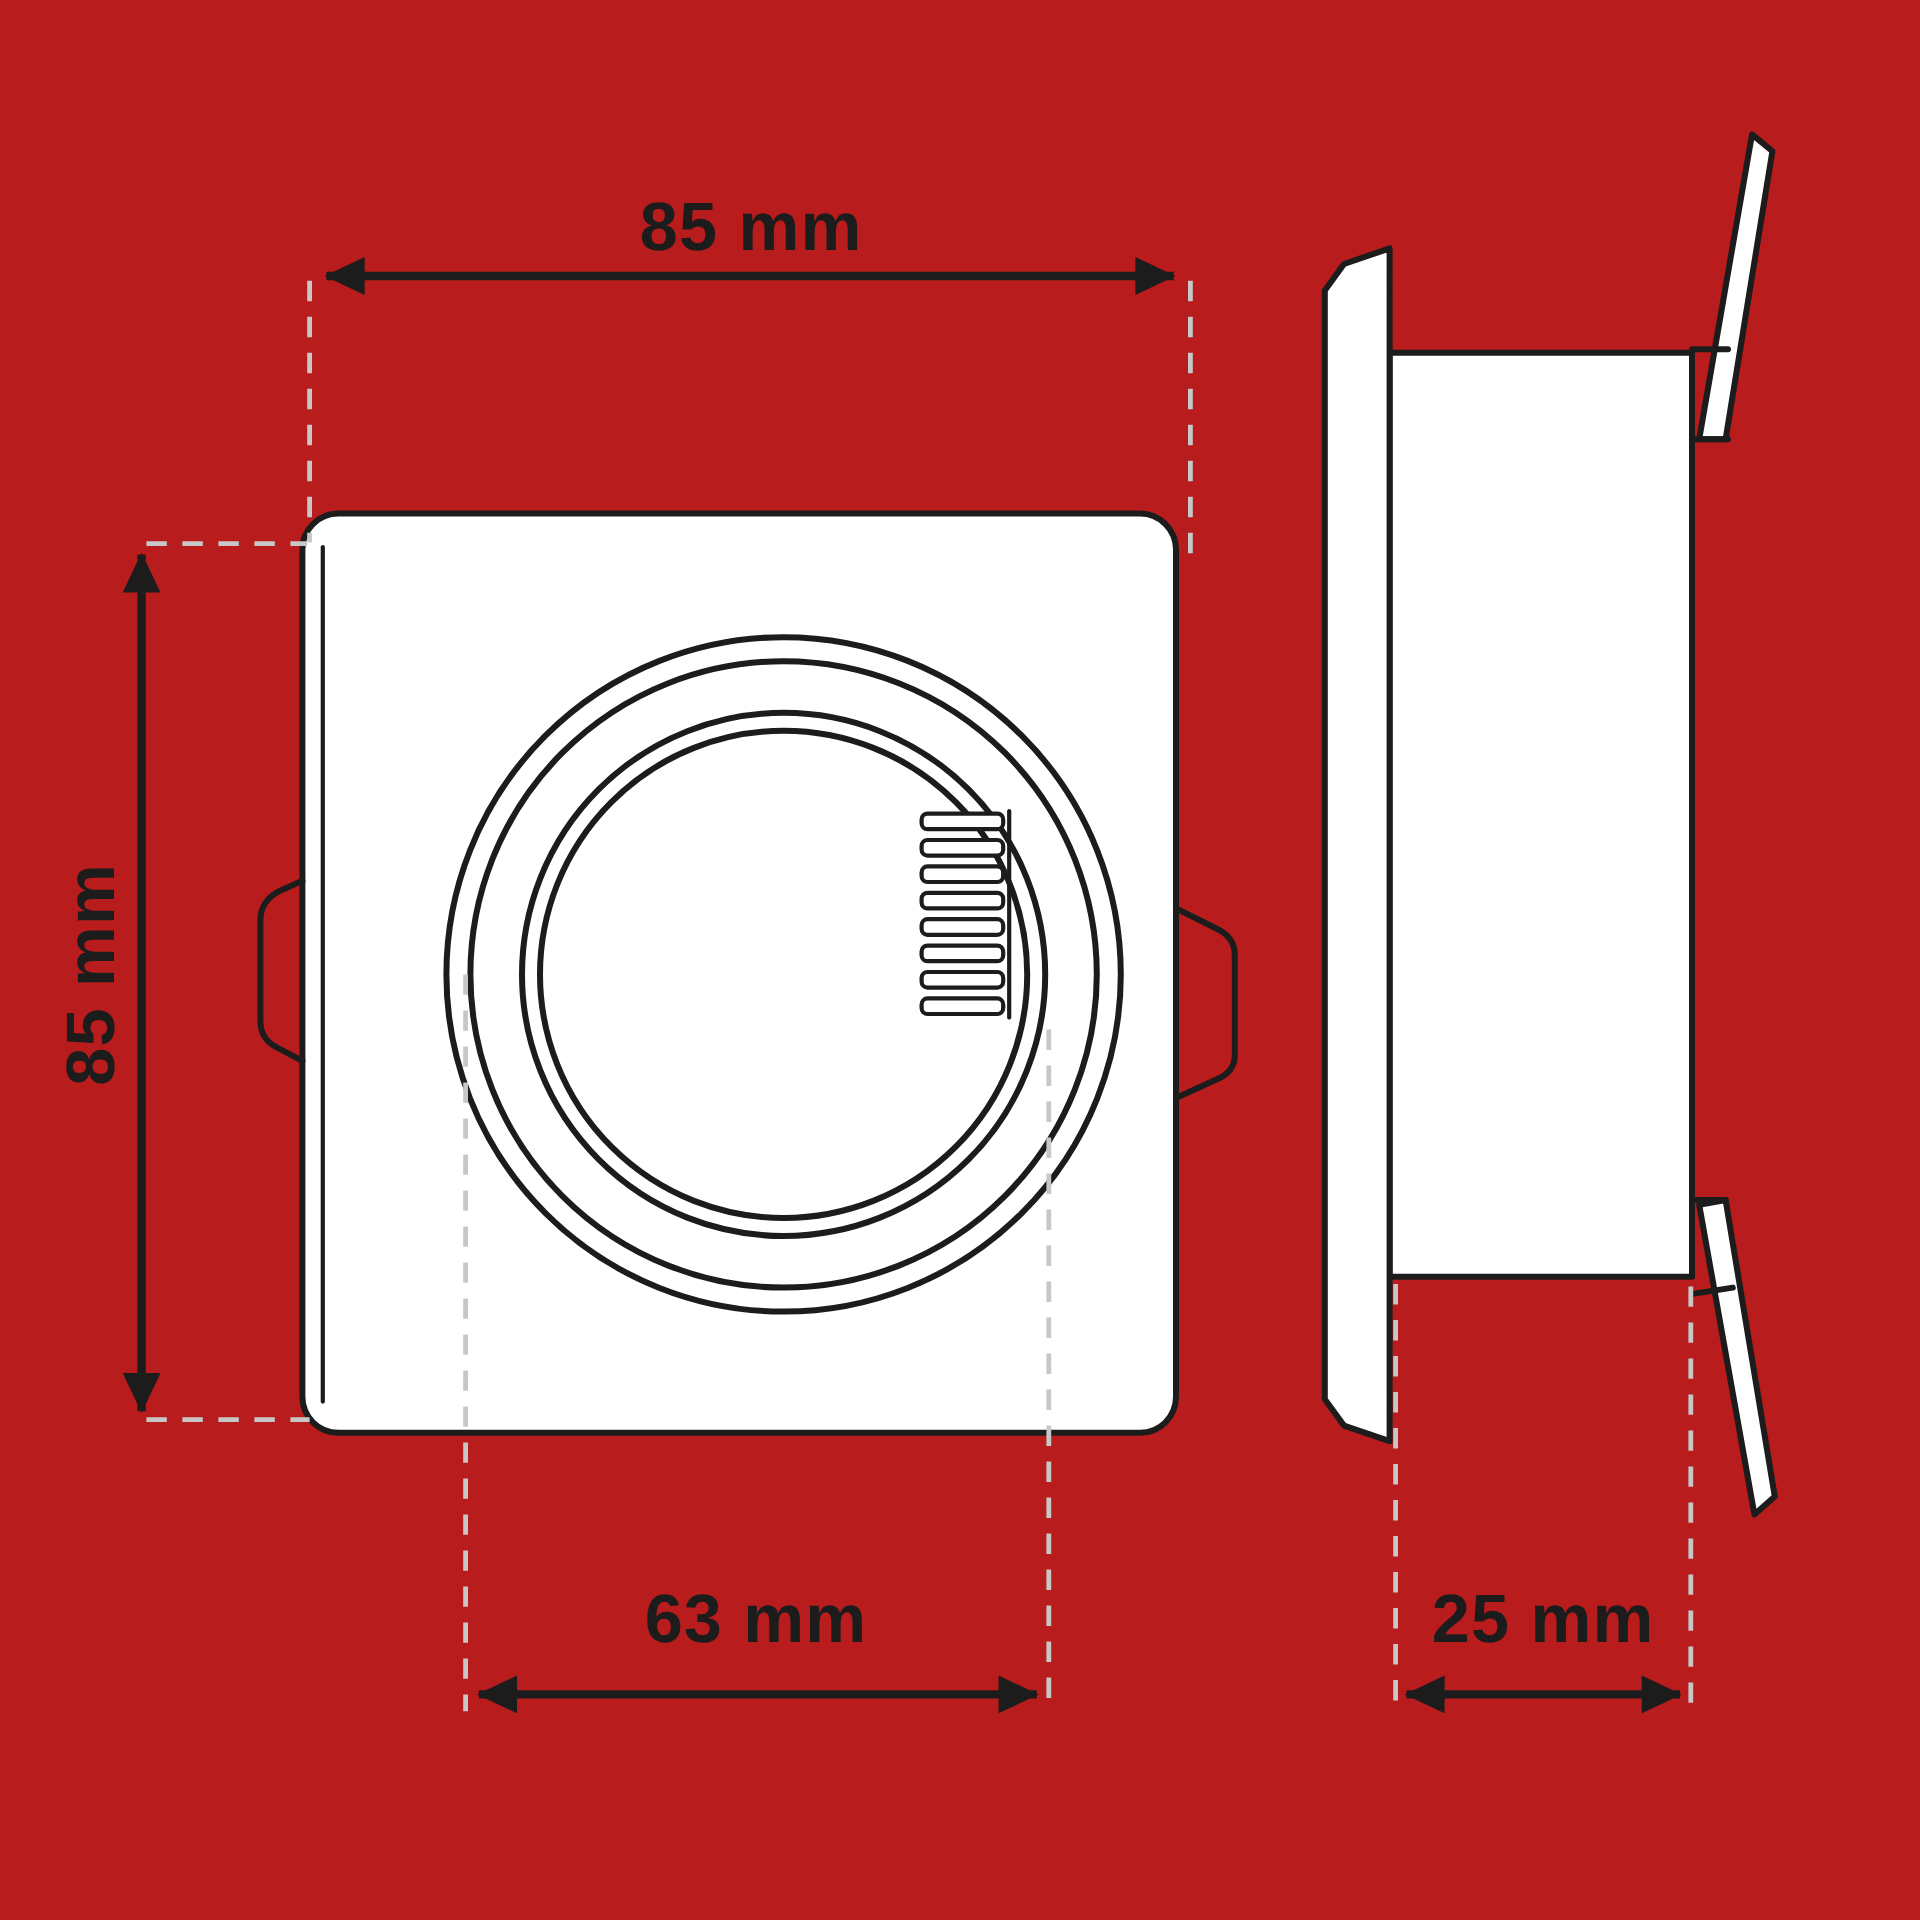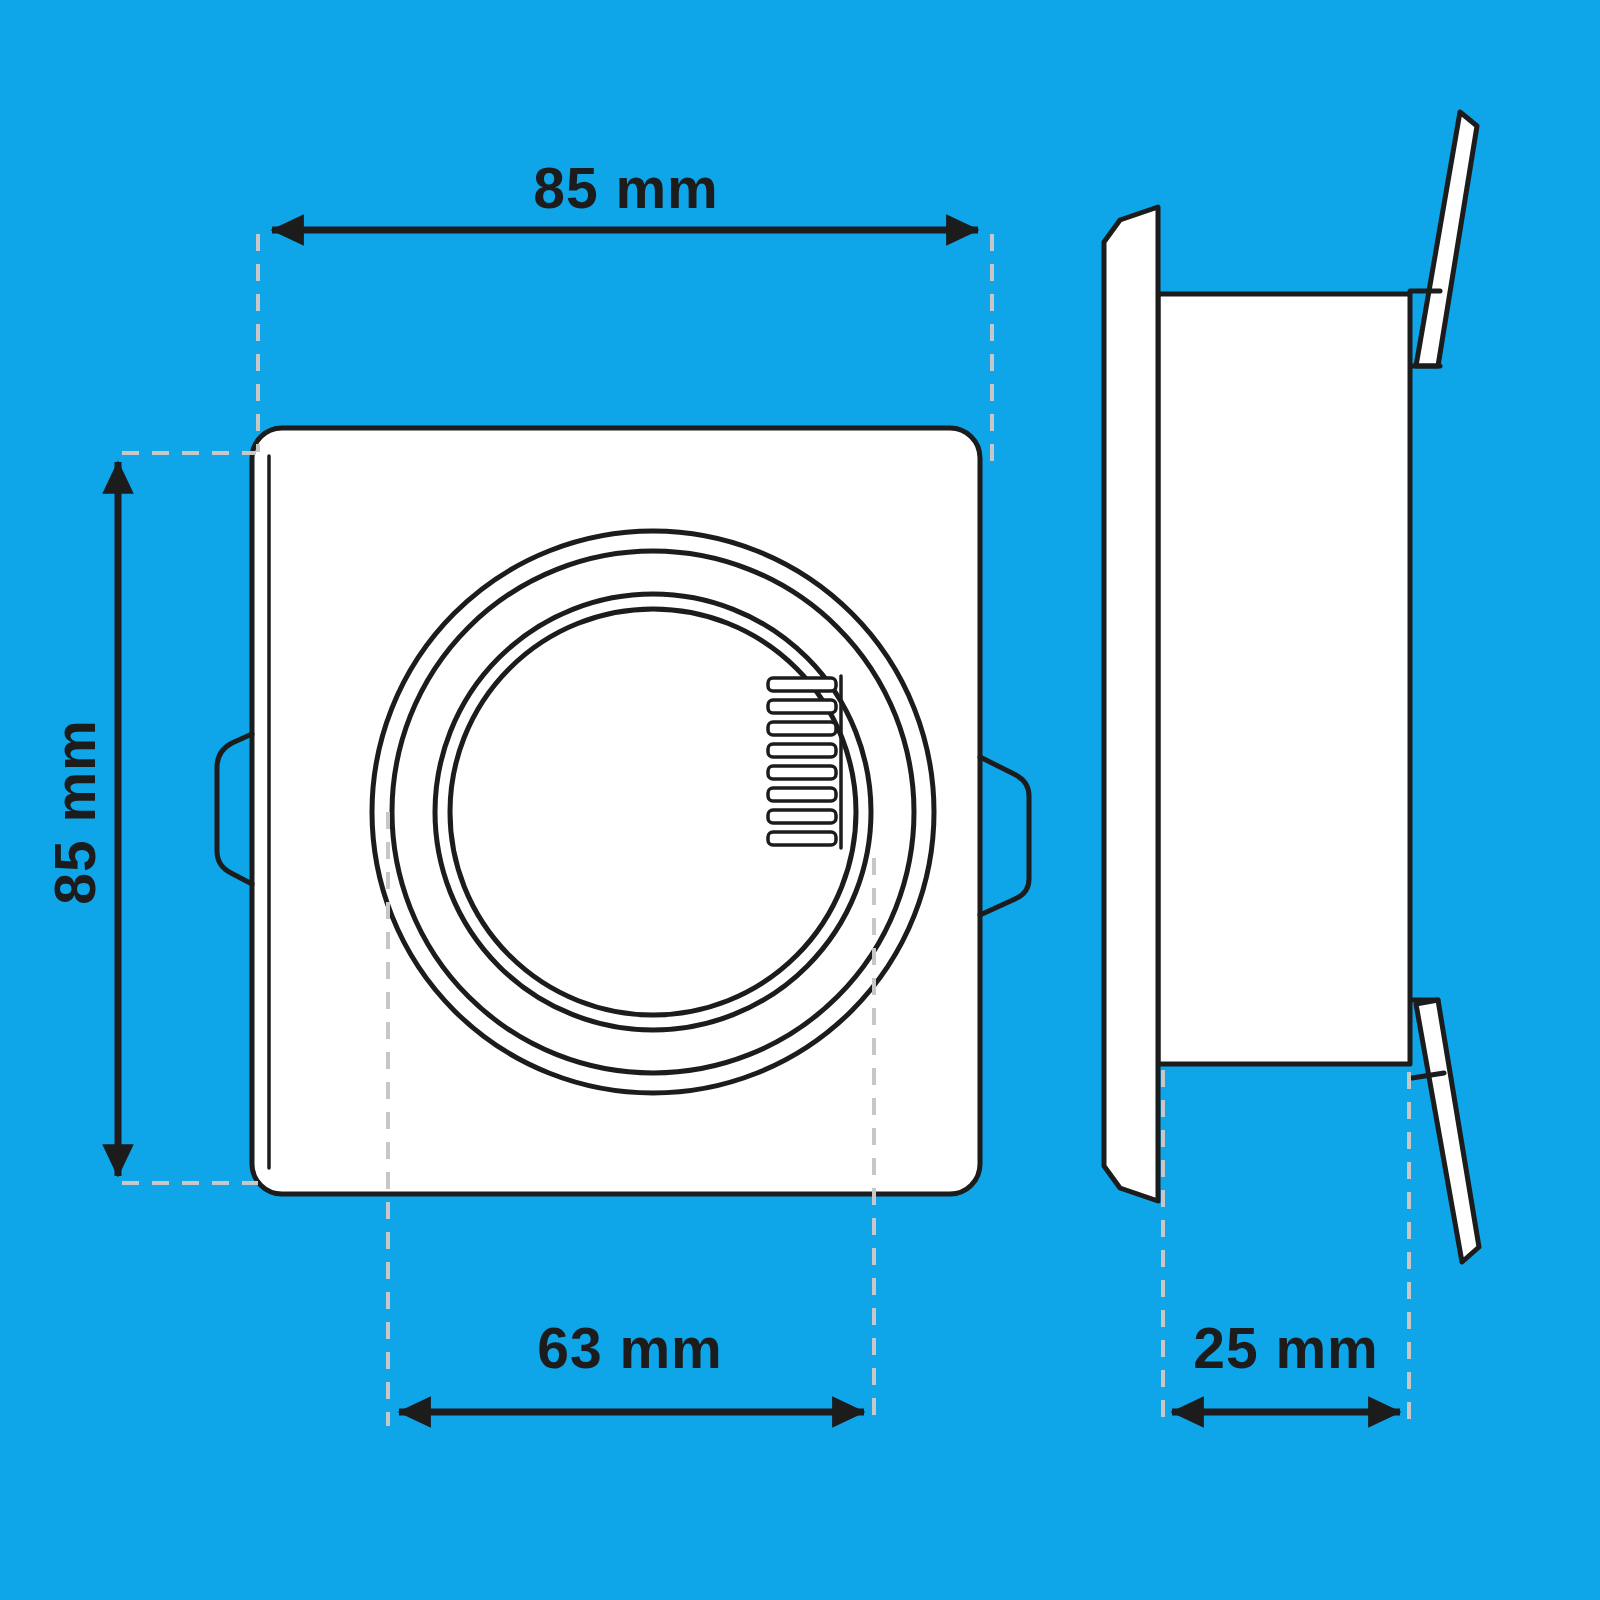--- a/index.html
+++ b/index.html
@@ -1,17 +1,17 @@
 <!DOCTYPE html>
 <html style="--line: #1c1c1c; --guide: #c7c7c7;"><head>
 <meta charset="utf-8">
 <style>
   html,body{margin:0;padding:0;background:#ffffff;}
   .canvas{
-    width:1600px;height:1600px;background:#0ea5e9;position:relative;
+    width:1600px;height:1600px;background:#b91c1c;position:relative;
     font-family:"Liberation Sans",sans-serif;overflow:hidden;
   }
   svg{display:block;}
   .outline{fill:#ffffff;stroke:var(--line,#1c1c1c);stroke-width:5;stroke-linejoin:round;stroke-linecap:round;}
   .stroke{fill:none;stroke:var(--line,#1c1c1c);stroke-width:5;stroke-linejoin:round;stroke-linecap:round;}
   .thin{stroke-width:3.5;}
   .dim{fill:none;stroke:var(--line,#1c1c1c);stroke-width:7;stroke-linecap:butt;}
   .guide{fill:none;stroke:var(--guide,#c7c7c7);stroke-width:4;stroke-dasharray:17 13;stroke-linecap:butt;}
   .dimlabel{font-size:57px;font-weight:700;fill:var(--line,#1c1c1c);letter-spacing:1px;}
   #arrowhead path{fill:var(--line,#1c1c1c);}

